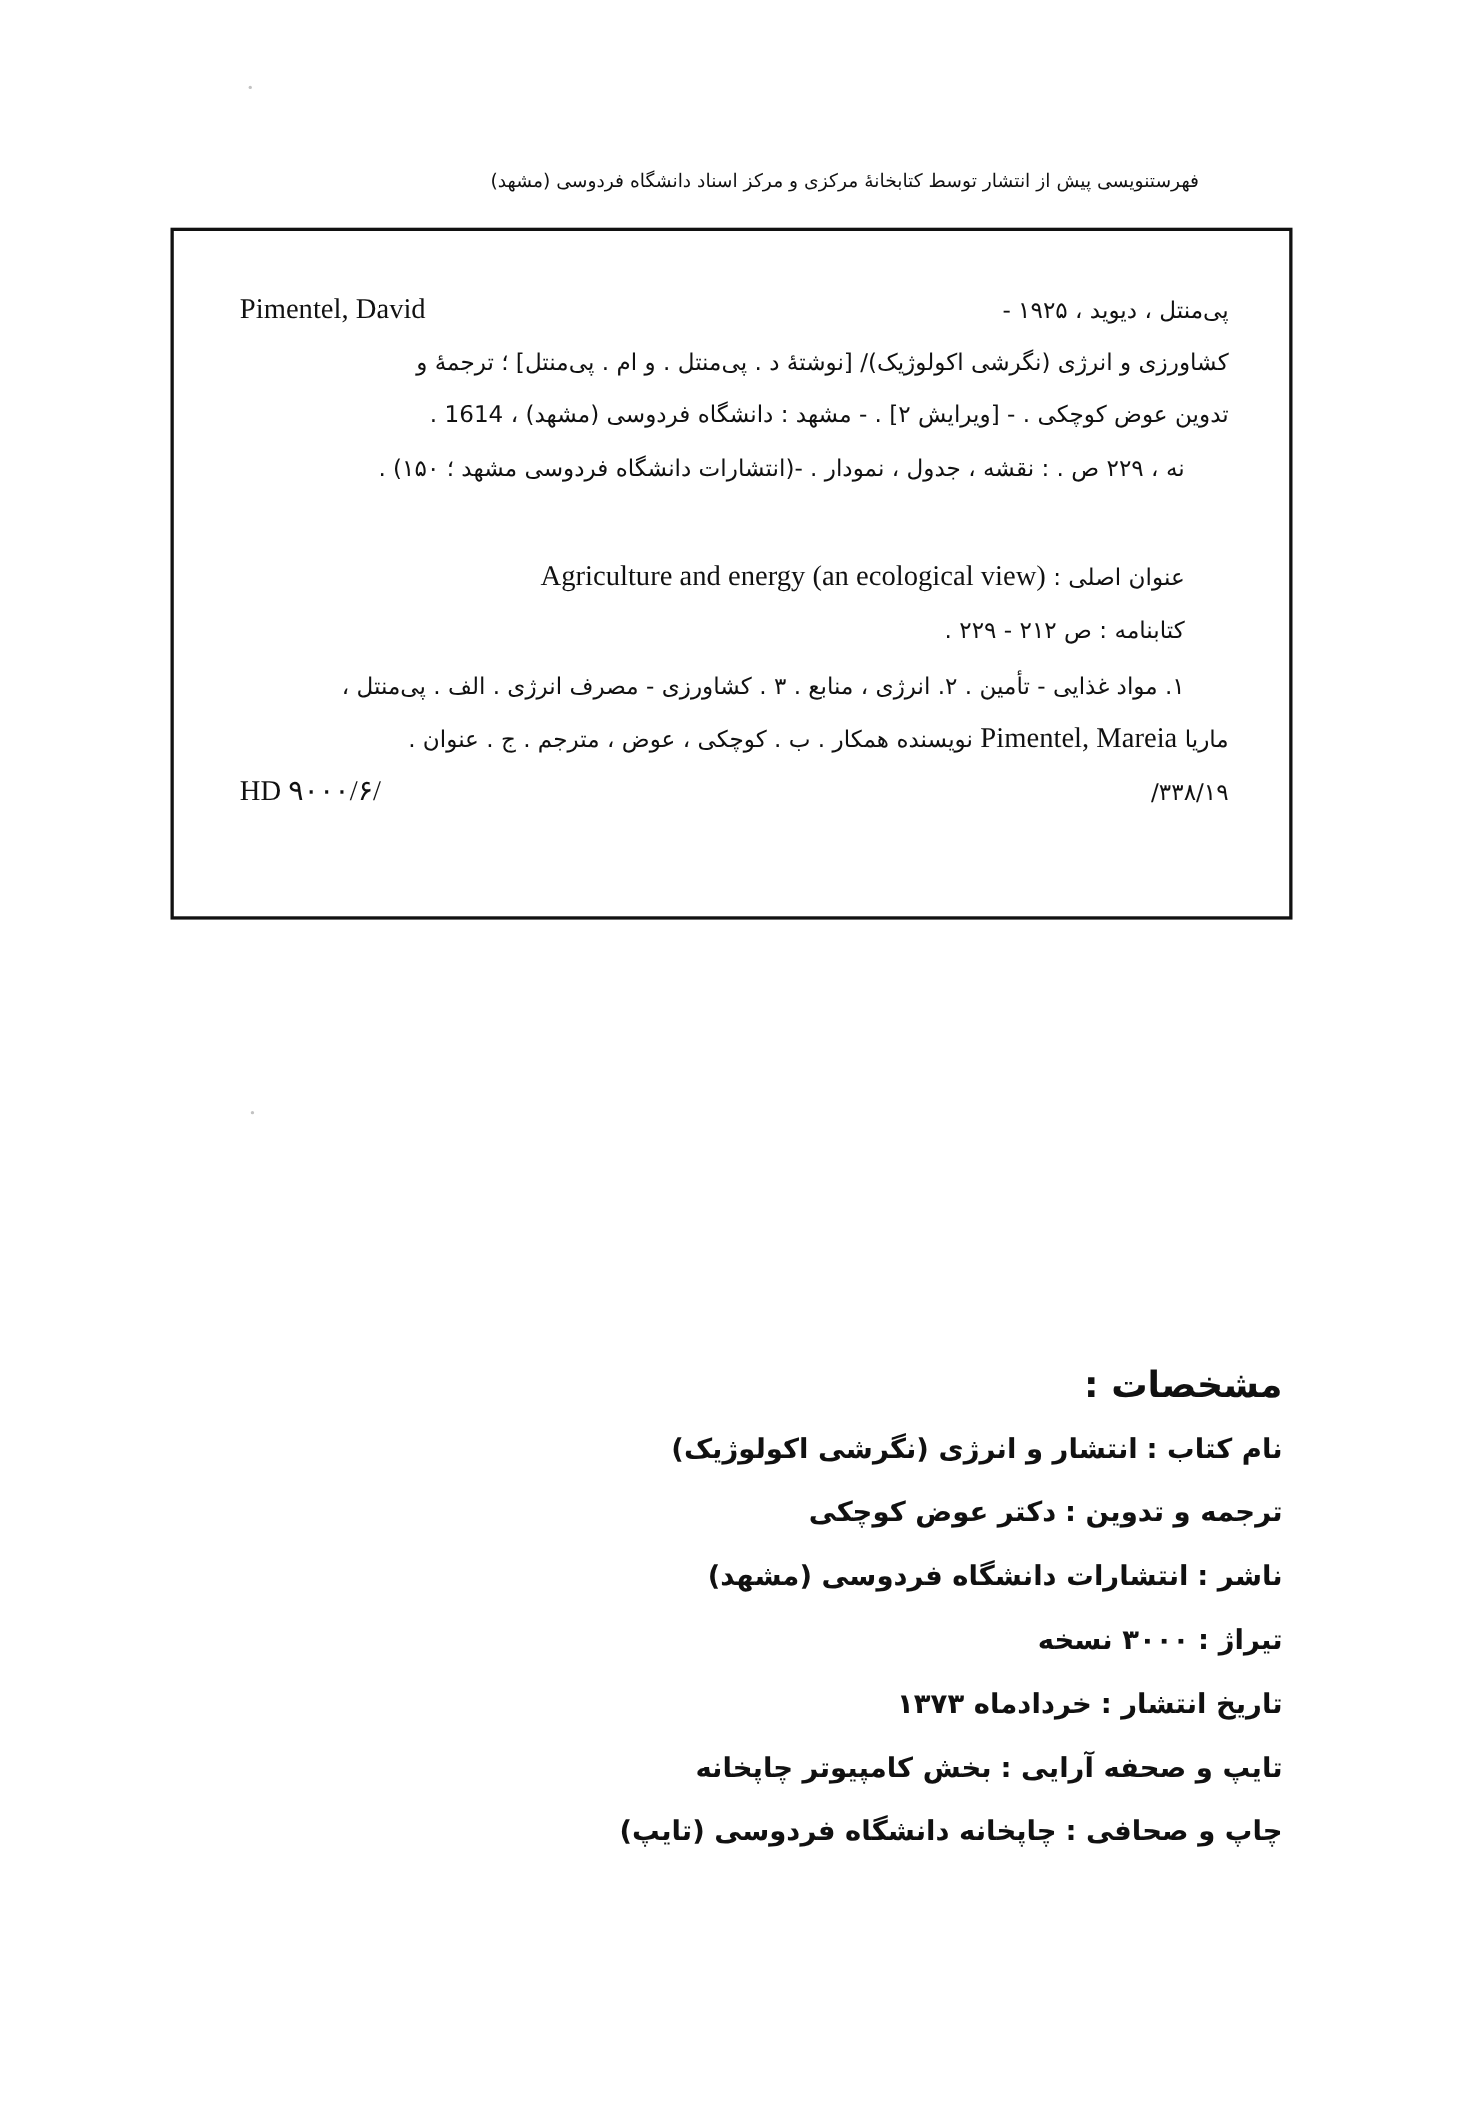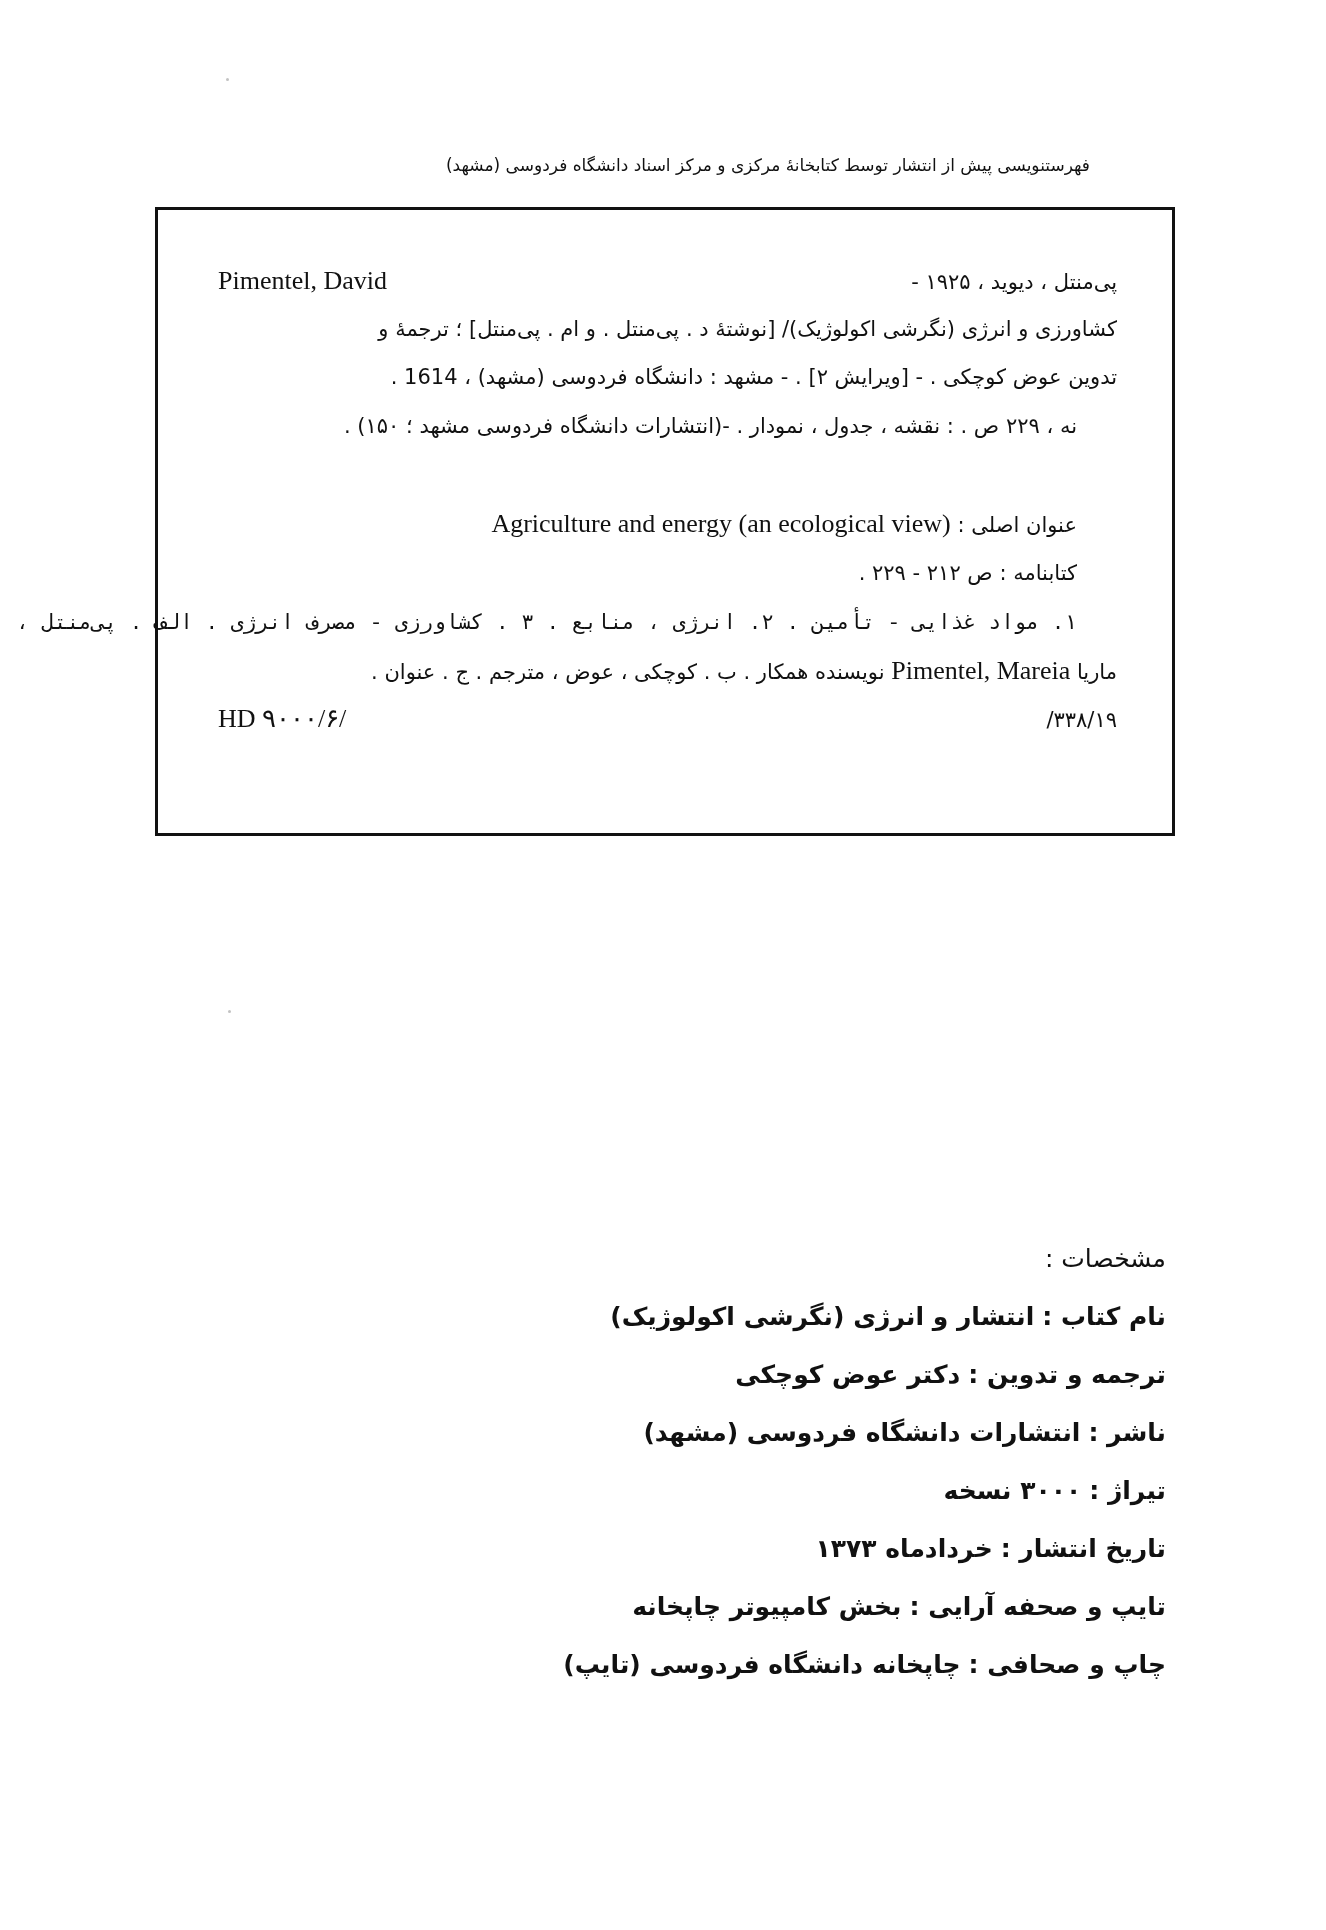--- a/index.html
+++ b/index.html
@@ -80,22 +80,22 @@
     }
     .spec-line {
       font-size: 25px;
       line-height: 58px;
       white-space: nowrap;
     }
     .spec-key { font-weight: bold; }
     .spec-val { font-weight: bold; }
     .spec-val.light { font-weight: normal; }
     .spec-title {
-      font-size: 25px;
-      font-weight: normal;
+      font-size: 33px;
+      font-weight: bold;
       line-height: 58px;
     }
   </style>
 </head>
 <body>
 
 <div class="speck" style="left:226px; top:78px;"></div>
 <div class="speck" style="left:228px; top:1010px;"></div>
 
 <div class="cip-heading">فهرستنویسی پیش از انتشار توسط کتابخانهٔ مرکزی و مرکز اسناد دانشگاه فردوسی (مشهد)</div>
@@ -112,21 +112,21 @@
   <div class="cip-row" style="top:103px;">کشاورزی و انرژی (نگرشی اکولوژیک)/ [نوشتهٔ د . پی‌منتل . و ام . پی‌منتل] ؛ ترجمهٔ و</div>
   <div class="cip-row" style="top:151px;">تدوین عوض کوچکی . - [ویرایش ۲] . - مشهد : دانشگاه فردوسی (مشهد) ، 1614 .</div>
   <div class="cip-row indent2" style="top:200px;">نه ، ۲۲۹ ص . : نقشه ، جدول ، نمودار . -(انتشارات دانشگاه فردوسی مشهد ؛ ۱۵۰) .</div>
 
   <div class="cip-row indent2" style="top:298px;">
     <span>عنوان اصلی :</span>
     <span class="latin">Agriculture and energy (an ecological view)</span>
   </div>
 
   <div class="cip-row indent2" style="top:347px;">کتابنامه : ص ۲۱۲ - ۲۲۹ .</div>
-  <div class="cip-row indent2" style="top:398px;font-family:Liberation Mono, monospace;">۱. مواد غذایی - تأمین . ۲. انرژی ، منابع . ۳ . کشاورزی - مصرف انرژی . الف . پی‌منتل ،</div>
+  <div class="cip-row indent2" style="top:398px;">۱. مواد غذایی - تأمین . ۲. انرژی ، منابع . ۳ . کشاورزی - مصرف انرژی . الف . پی‌منتل ،</div>
 
   <div class="cip-row" style="top:445px;">
     <span>ماریا</span>
     <span class="latin">Pimentel, Mareia</span>
     <span>نویسنده همکار . ب . کوچکی ، عوض ، مترجم . ج . عنوان .</span>
   </div>
 
   <div class="cip-row" style="top:493px;">
     <div class="row-split">
       <span class="left">HD ۹۰۰۰/۶/</span>

